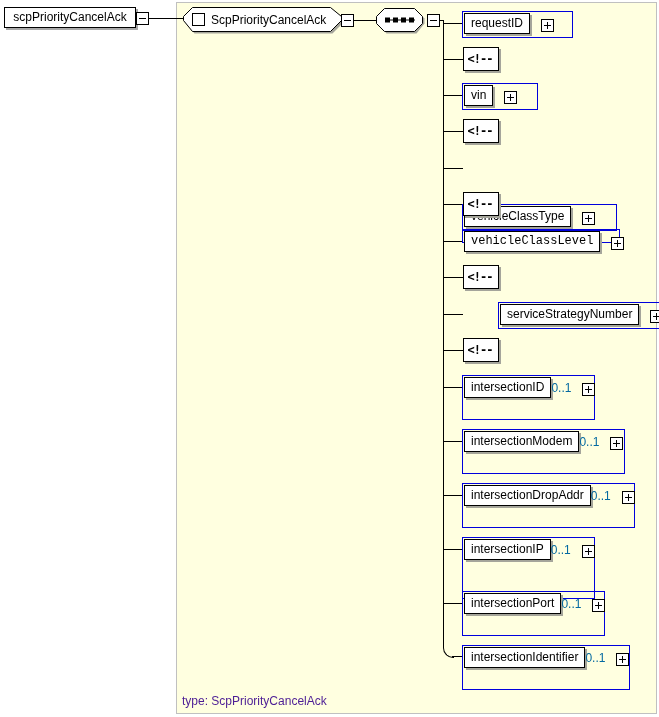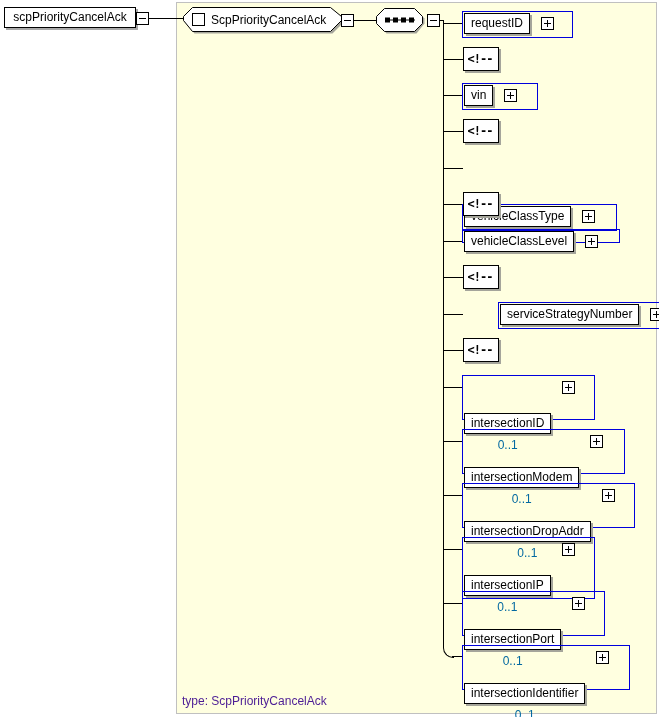--- a/index.html
+++ b/index.html
@@ -19,22 +19,22 @@
 
   
   .elembox{height:19px;line-height:19px;padding:0 6px;background:#fff;
            border:1px solid #000;box-shadow:2px 2px 0 #A5A59B;
            font-size:12px;color:#000;white-space:nowrap;display:inline-block;}
   .rootbox{position:absolute;left:4px;top:7px;width:118px;text-align:center;
            box-shadow:2px 2px 0 #A9A9A9;}
 
   
   .blueband{position:absolute;border:1px solid #0000DD;box-sizing:border-box;}
-  .rowflex{display:flex;align-items:flex-start;padding:1px 0 0 1px;gap:11px;}
-  .col{display:flex;flex-direction:column;margin-top:36px;}
+  .rowflex{display:flex;align-items:center;padding:1px 0 0 1px;gap:11px;}
+  .col{display:flex;flex-direction:row;}
   .card{font-size:12px;color:#0369a1;text-align:center;margin-top:4px;}
 
   
   .pmbox{position:relative;width:13px;height:13px;background:#fff;
          border:1px solid #000;box-sizing:border-box;display:inline-block;flex:none;}
   .pmbox::before{content:'';position:absolute;left:2px;right:2px;top:5px;height:1px;background:#000;}
   .pmbox.plus::after{content:'';position:absolute;top:2px;bottom:2px;left:5px;width:1px;background:#000;}
   .pm-abs{position:absolute;}
   .rowflex .pmbox{margin-top:4px;}
 
@@ -132,21 +132,21 @@
 
   <div class="blueband" style="left:462px;top:156px;width:155px;height:27px;margin-top:48px;">
     <div class="rowflex">
       <div class="elembox">vehicleClassType</div>
       <span class="pmbox plus"></span>
     </div>
   </div>
 
   <div class="commentbox" style="left:463px;top:192px;">&lt;!--</div>
 
-  <div class="blueband" style="left:462px;top:229px;width:158px;height:14px;">
+  <div class="blueband" style="left:462px;top:229px;width:158px;height:14px;font-family:Liberation Mono, monospace;">
     <div class="rowflex">
       <div class="elembox">vehicleClassLevel</div>
       <span class="pmbox plus"></span>
     </div>
   </div>
 
   <div class="commentbox" style="left:463px;top:265px;">&lt;!--</div>
 
   <div class="blueband" style="left:462px;top:302px;width:185px;height:27px;margin-left:36px;">
     <div class="rowflex">

